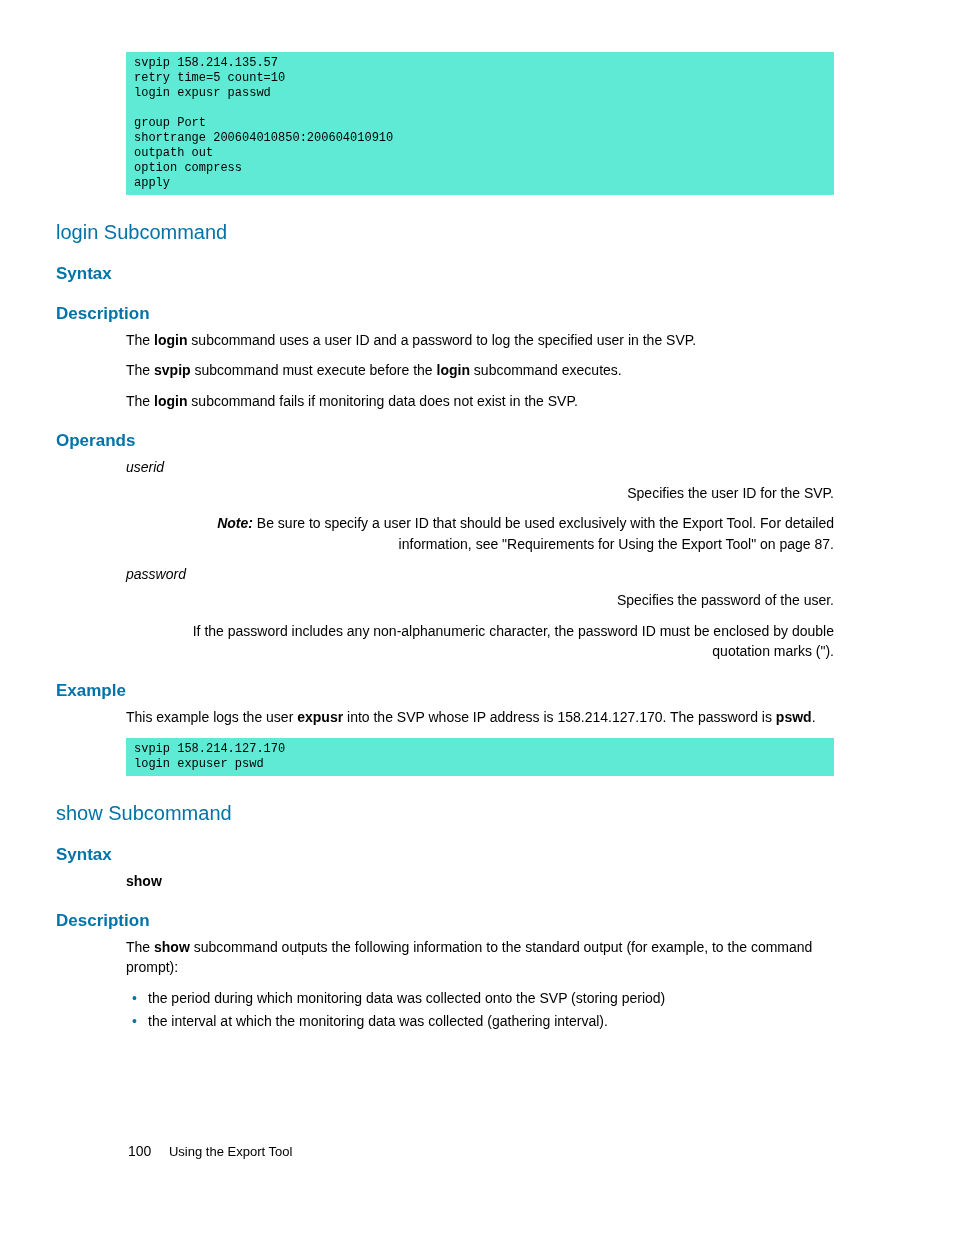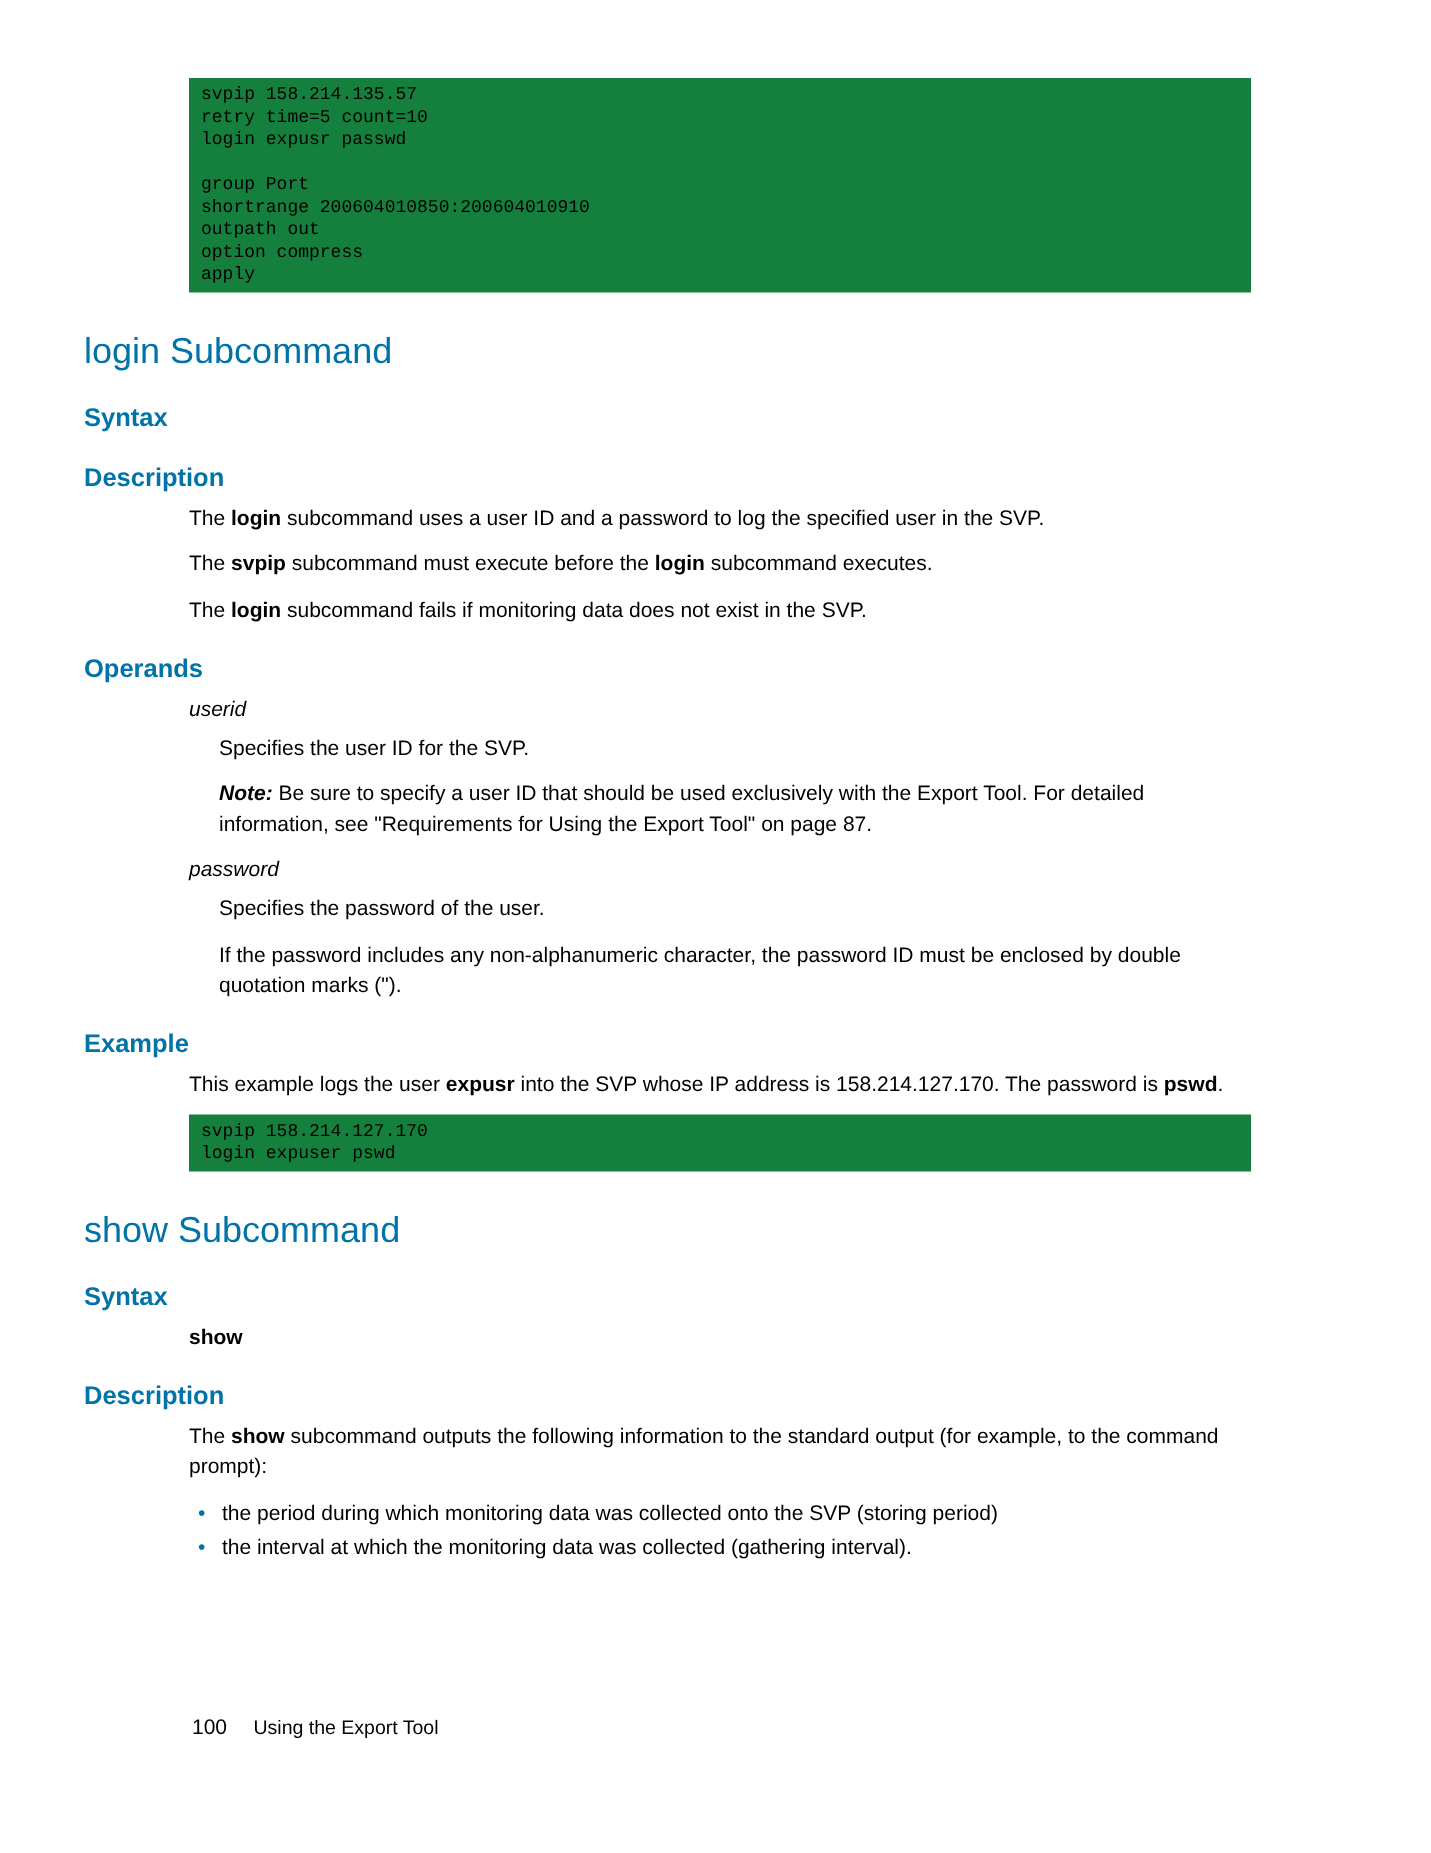--- a/index.html
+++ b/index.html
@@ -10,34 +10,34 @@
     color: #000;
   }
   .page {
     width: 954px;
     height: 1235px;
     box-sizing: border-box;
     padding: 52px 60px 40px 56px;
     position: relative;
   }
   .codeblock {
-    background: #15803d;
+    background: #5eead4;
     font-family: "Courier New", monospace;
     font-size: 12px;
     line-height: 1.25;
     padding: 4px 8px 4px 8px;
     margin-left: 70px;
     margin-right: 60px;
     white-space: pre;
     color: #000;
   }
   h2.sect {
     font-family: Arial, Helvetica, sans-serif;
     font-weight: 400;
-    font-size: 24px;
+    font-size: 20px;
     color: #0073a8;
     margin: 26px 0 10px 0;
   }
   h3.sub {
     font-family: Arial, Helvetica, sans-serif;
     font-weight: 700;
     font-size: 17px;
     color: #0073a8;
     margin: 20px 0 6px 0;
   }
@@ -45,20 +45,21 @@
     margin-left: 70px;
     margin-right: 60px;
     font-size: 14px;
     line-height: 1.45;
   }
   .indent2 {
     margin-left: 90px;
     margin-right: 60px;
     font-size: 14px;
     line-height: 1.45;
+    text-align: right;
   }
   p { margin: 6px 0 10px 0; }
   .tri {
     display:inline-block;
     font-size: 11px;
     position: relative;
     top:-1px;
     margin: 0 1px;
   }
   a.link { color: #000000; text-decoration: none; }

